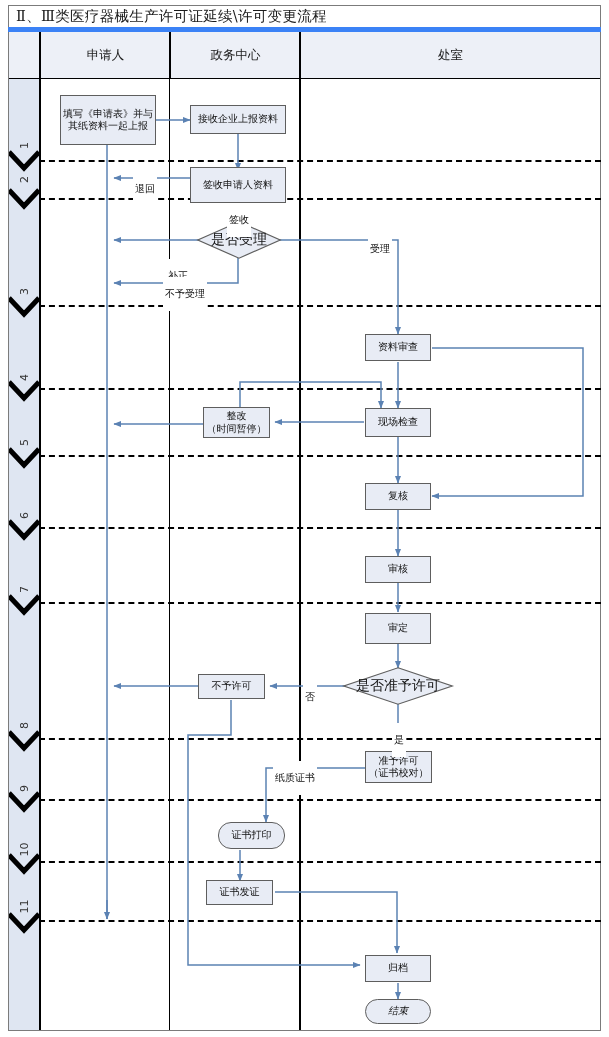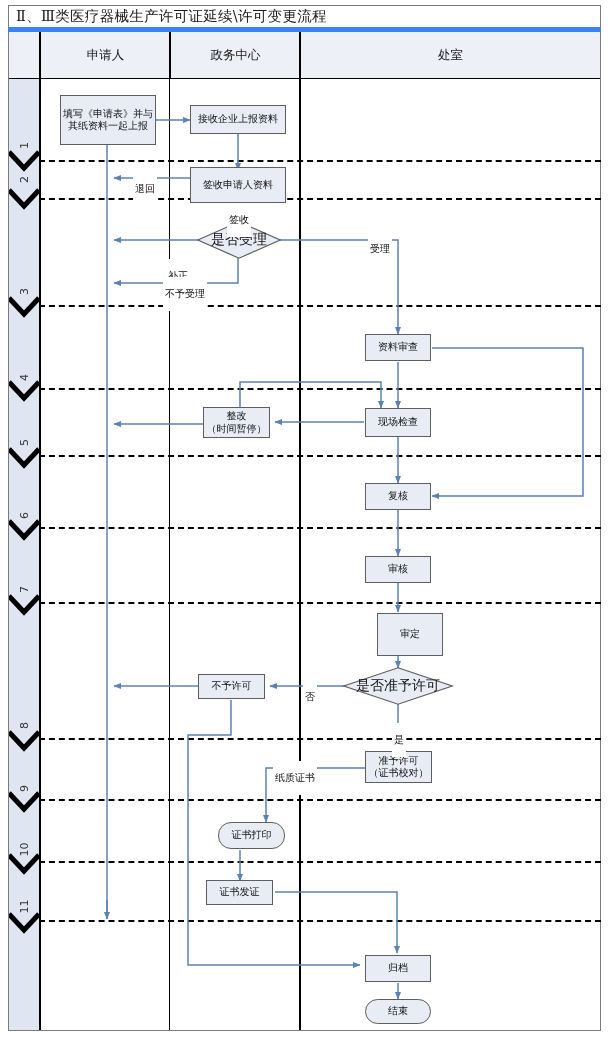--- a/index.html
+++ b/index.html
@@ -295,21 +295,21 @@
   </div>
 
   <div class="node" style="left:365px;top:483px;width:66px;height:27px;">
     <span>复核</span>
   </div>
 
   <div class="node" style="left:365px;top:556px;width:66px;height:27px;">
     <span>审核</span>
   </div>
 
-  <div class="node" style="left:377px;top:613px;width:66px;height:43px;">
+  <div class="node" style="left:365px;top:613px;width:66px;height:31px;">
     <span>审定</span>
   </div>
 
   <div class="dia" style="left:343px;top:667px;width:110px;height:38px;">
     <svg width="110" height="38" viewBox="0 0 110 38">
       <polygon points="55,0.8 109.2,19 55,37.2 0.8,19" fill="#e8ecf5" stroke="#5e5e5e" stroke-width="1.2"></polygon>
     </svg>
     <div class="dtxt">
         <span>是否准予许可</span>
       </div>
@@ -329,21 +329,21 @@
   </div>
 
   <div class="node" style="left:206px;top:880px;width:67px;height:25px;">
     <span>证书发证</span>
   </div>
 
   <div class="node" style="left:365px;top:955px;width:66px;height:27px;">
     <span>归档</span>
   </div>
 
-  <div class="node term" style="left:365px;top:999px;width:66px;height:25px;">
+  <div class="node term" style="left:365px;top:999px;width:66px;height:25px;font-style:italic;">
     <span>结束</span>
   </div>
 
   <div class="elab" style="left:133px;top:172px;"><span>退回</span></div>
   <div class="elab" style="left:227px;top:203px;"><span>签收</span></div>
   <div class="elab" style="left:166px;top:234px;margin-top:25px;"><span>补正</span></div>
   <div class="elab" style="left:163px;top:277px;"><span>不予受理</span></div>
   <div class="elab" style="left:368px;top:232px;"><span>受理</span></div>
   <div class="elab" style="left:303px;top:680px;"><span>否</span></div>
   <div class="elab" style="left:392px;top:723px;"><span>是</span></div>

